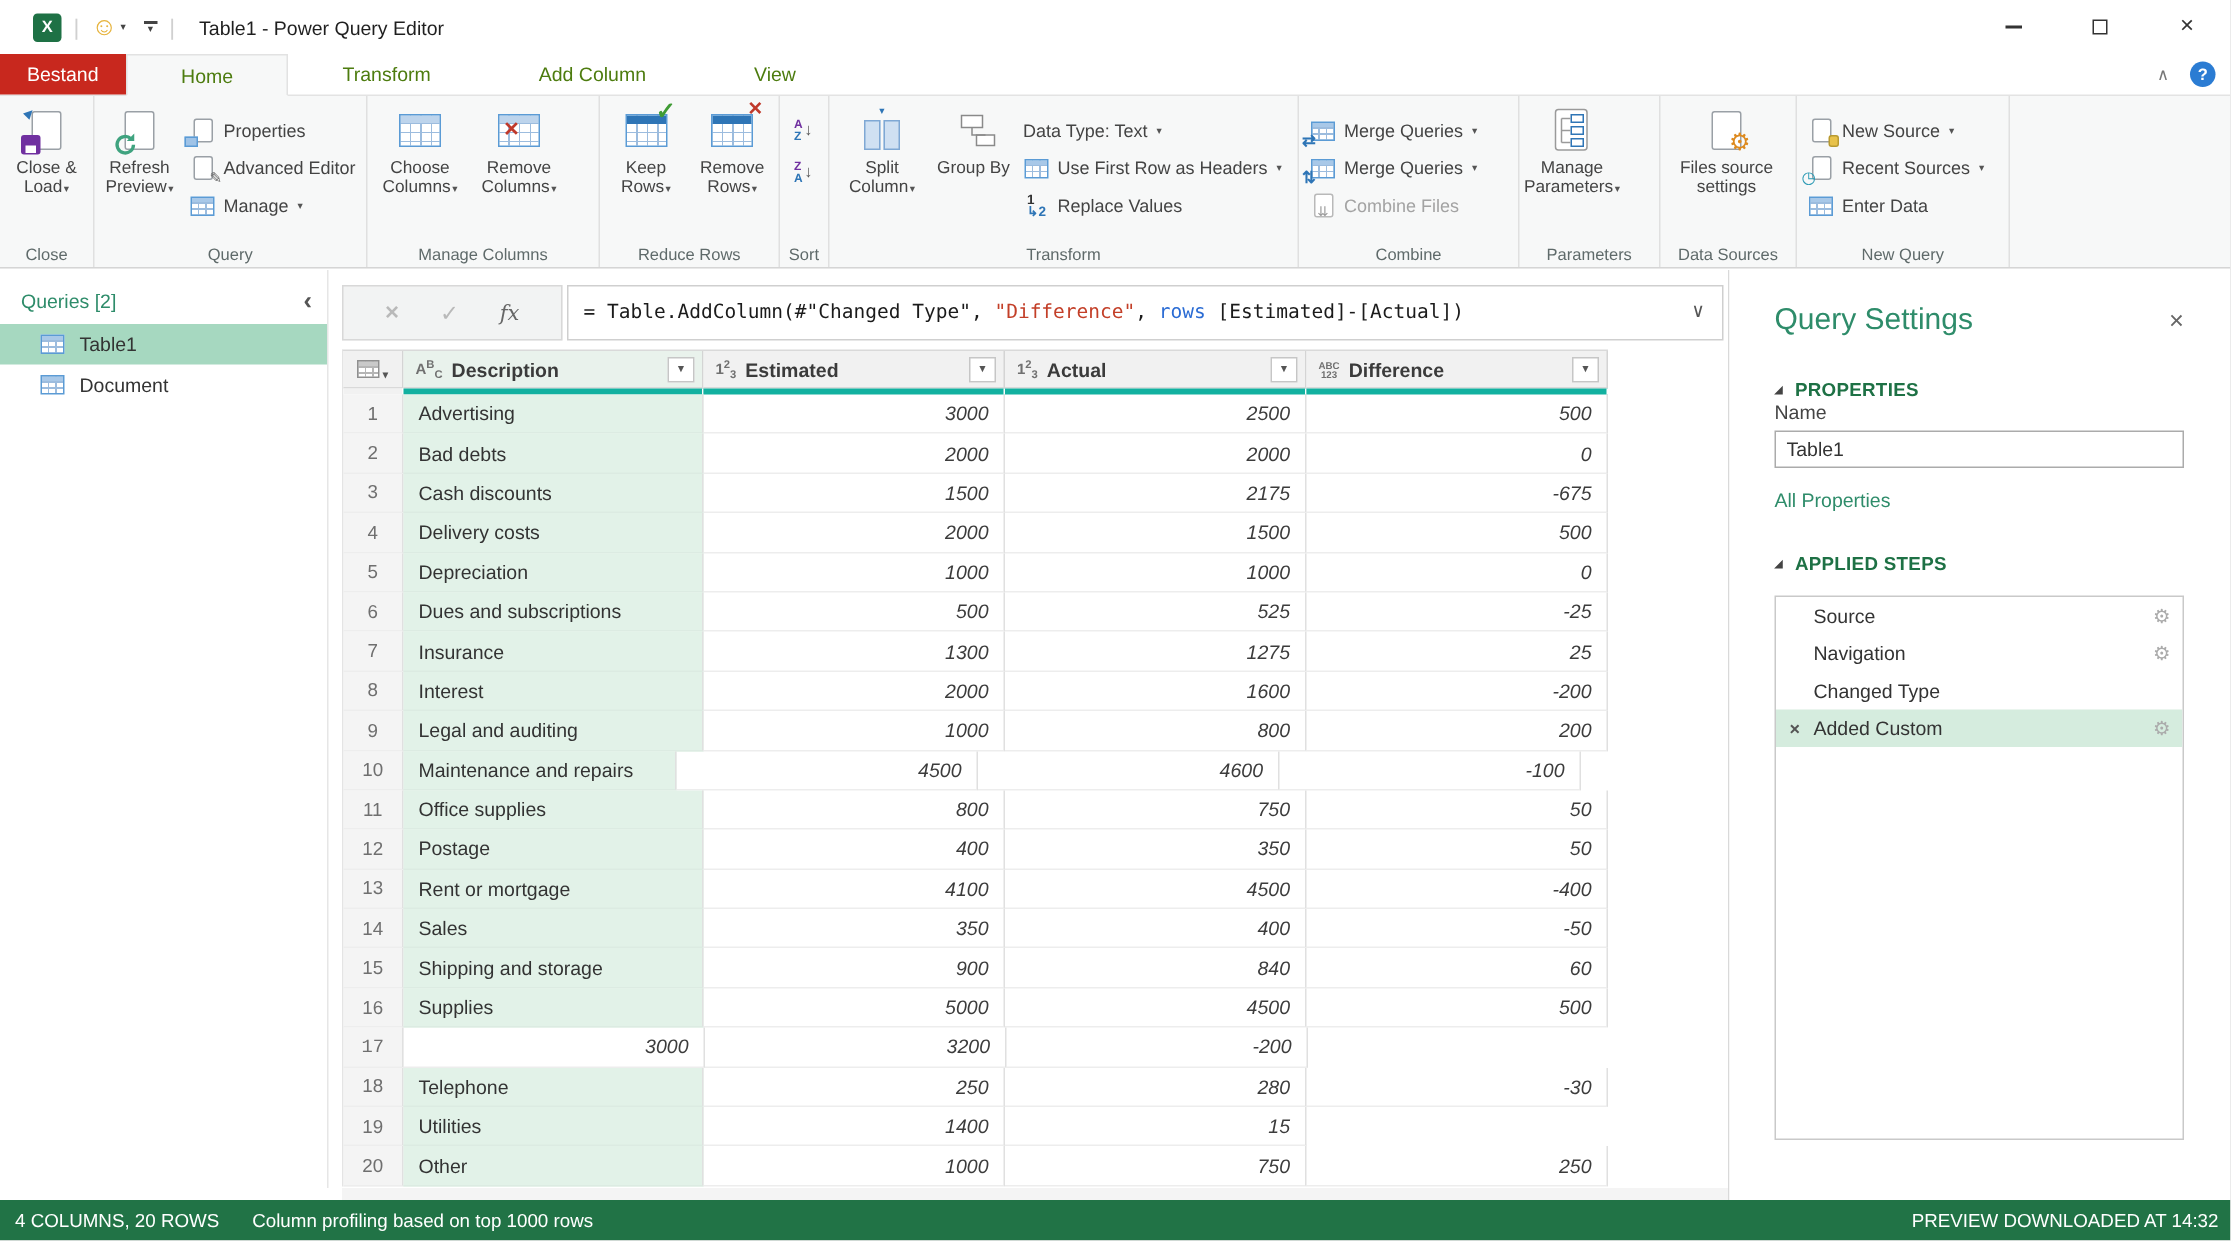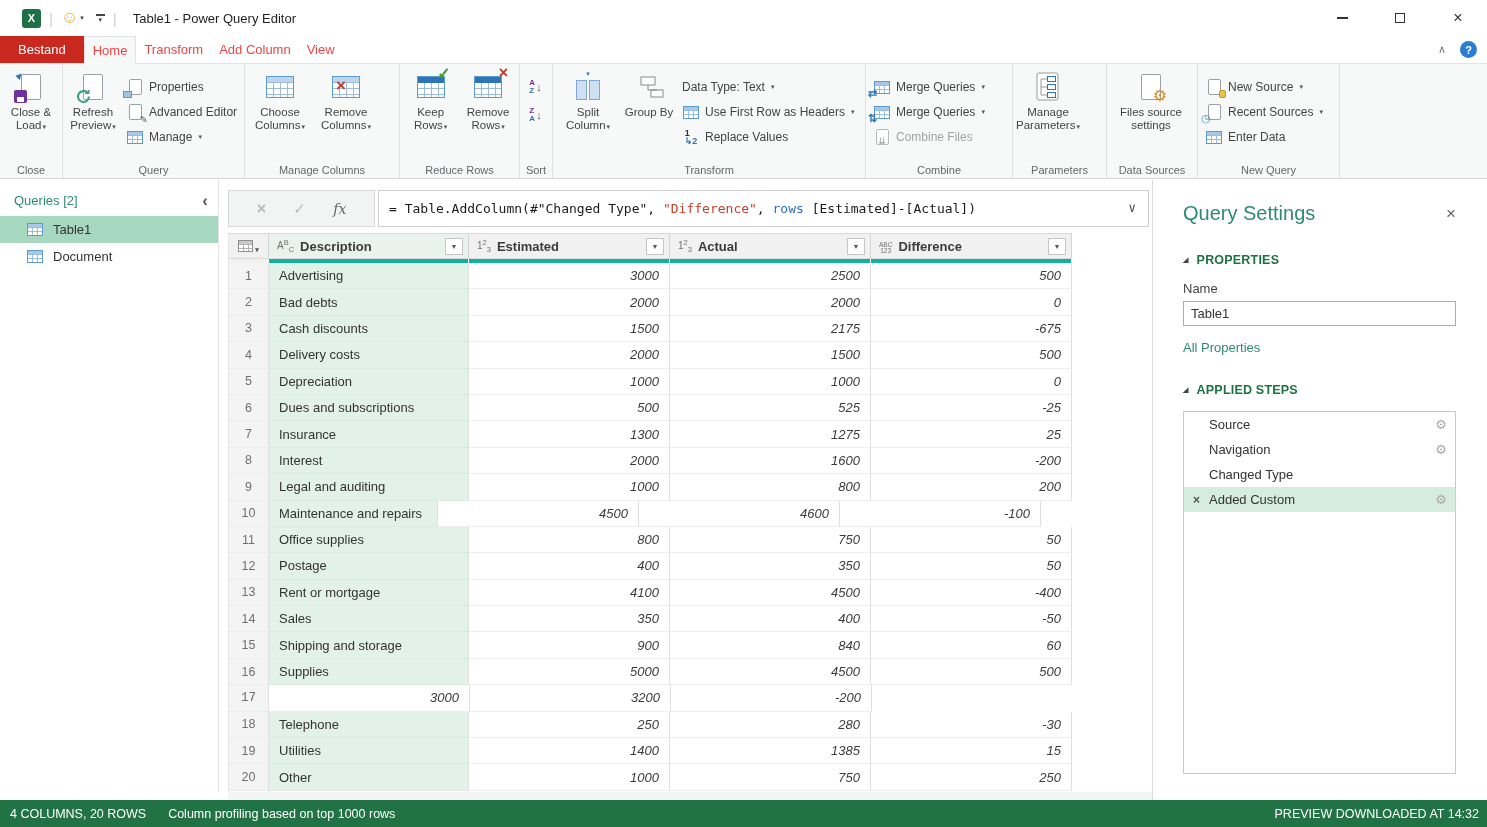--- a/index.html
+++ b/index.html
@@ -18,21 +18,21 @@
   .qat .bar { width:9px; height:2px; background:#444; margin-bottom:1px; }
   .qat .c { font-size:7px; color:#444; line-height:5px; }
   .title-text { font-size:13px; color:#1f1f1f; margin-left:8px; }
   .wbtns { margin-left:auto; display:flex; }
   .wb { width:58px; height:36px; display:flex; align-items:center; justify-content:center; }
   .wb-min { width:11px; height:2px; background:#333; }
   .wb-max { width:10px; height:10px; border:1.5px solid #333; }
   .wb-close { font-size:16px; color:#333; line-height:16px; }
   
   .tabrow { position:absolute; left:0; top:36px; right:0; height:28px; display:flex; align-items:stretch; border-bottom:1px solid #e3e3e3; background:#fff; }
-  .tab { display:flex; align-items:center; padding:0 8px; font-size:13px; color:#ef4444; }
+  .tab { display:flex; align-items:center; padding:0 36px; font-size:13px; color:#4d7c0f; }
   .tab.file { background:var(--file_tab_red,#C8281E); color:#fff; padding:0 18px; }
   .tab.active { background:#f7f8f8; border:1px solid #e2e2e2; border-bottom:1px solid #f7f8f8; margin-bottom:-1px; }
   .tab-right { margin-left:auto; display:flex; align-items:center; gap:14px; padding-right:10px; }
   .collapse-ribbon { color:#777; font-size:11px; }
   .help { width:17px; height:17px; border-radius:50%; background:#2B7CD3; color:#fff; font-size:11px; font-weight:700; display:flex; align-items:center; justify-content:center; }
   
   .ribbon { position:absolute; left:0; top:64px; right:0; height:115px; background:#f7f8f8; border-bottom:1px solid #d5d5d5; display:flex; }
   .rgroup { position:relative; border-right:1px solid #e0e0e0; display:flex; align-items:flex-start; padding:4px 2px 16px 2px; }
   .glabel { position:absolute; bottom:2px; left:0; right:0; text-align:center; font-size:11px; color:#5f6a6a; white-space:nowrap; }
   .g-close{width:63px} .g-query{width:182px} .g-mcols{width:155px} .g-rrows{width:120px}
@@ -112,42 +112,42 @@
   .fx-chevron { position:absolute; right:12px; top:9px; color:#555; font-size:13px; }
   .seg-string { color:var(--formula_string_red,#C33F28); }
   .seg-keyword { color:var(--formula_keyword_blue,#2B6CD4); }
   
   .grid { position:absolute; left:228px; top:233px; border-top:1px solid #d9d9d9; border-left:1px solid #e4e4e4; }
   .hrow { display:flex; height:25px; }
   .th { background:#f1f1f1; border-right:1px solid #d4d4d4; border-bottom:1px solid #d9d9d9; display:flex; align-items:center; gap:6px; padding:0 5px 0 8px; font-size:13px; font-weight:700; color:#3b3b3b; }
   .th.seltint { background:#e9f2ec; }
   .th.corner { justify-content:center; padding:0; gap:2px; }
   .corner-caret { font-size:7px; color:#555; margin-top:8px; }
-  .tbadge { color:#707070; font-size:10px; font-weight:400; white-space:nowrap;text-align:center; }
+  .tbadge { color:#707070; font-size:10px; font-weight:700; white-space:nowrap;text-align:center; }
   .tbadge .sup { vertical-align:4px; font-size:7.5px; }
   .tbadge .sub { vertical-align:-3px; font-size:7.5px; }
   .tbadge .stack { display:inline-flex; flex-direction:column; font-size:6.5px; line-height:6px; }
   .filt { margin-left:auto; width:18px; height:17px; border:1px solid #c6c6c6; background:#fff; display:flex; align-items:center; justify-content:center; font-size:7px; color:#555; flex:none; }
   .qrow { display:flex; height:4px; background:#fff; }
   .qcell { height:4px; background:var(--quality_bar_teal,#12B1A0); border-right:1px solid #fdfdfd; }
   .qcell.empty { background:#f1f1f1; }
   .trow { display:flex; height:26.4px; }
   .td { border-right:1px solid #e0e0e0; border-bottom:1px solid #ededed; display:flex; align-items:center; font-size:13px; color:#3c3c3c; overflow:hidden; }
   .td.num { justify-content:center; background:#f4f4f4; color:#6f6f6f; font-size:12.5px; }
   .td.desc { background:var(--selected_cell_mint,#E2F2E8); padding-left:10px; border-bottom:1px solid #dcebe2; color:#333; }
   .td.val { justify-content:flex-end; padding-right:10px; font-style:italic; }
   
   .vdiv { position:absolute; left:1152px; top:180px; bottom:27px; width:1px; background:#d9d9d9; }
   .qs { position:absolute; left:1153px; top:180px; right:0; bottom:27px; background:#fff; padding:0 31px 0 30px; }
   .qs-title-row { display:flex; align-items:flex-start; margin-top:22px; }
   .qs-title { font-size:20px; color:var(--panel_title_green,#2E8C6A); font-weight:400; }
   .qs-close { margin-left:auto; color:#666; font-size:17px; margin-top:2px; }
   .qs-sec { margin-top:28px; display:flex; align-items:center; gap:8px; color:var(--section_header_green,#1E7145); font-weight:700; font-size:12.5px; letter-spacing:.2px; }
   .tri { font-size:7px; color:#444; }
-  .qs-name-label { margin-top:14px; font-size:13px; color:#444; }
+  .qs-name-label { font-size:13px; color:#444; }
   .qs-input { margin-top:5px; width:100%; height:25px; border:1px solid #ababab; font-size:13px; padding:2px 7px; color:#333; font-family:"Liberation Sans", sans-serif; }
   .qs-link { margin-top:14px; font-size:13px; color:var(--panel_title_green,#2E8C6A); }
   .steps-box { margin-top:14px; height:363px; border:1px solid #c9c9c9; background:#fff; overflow:hidden; }
   .step { height:25px; display:flex; align-items:center; font-size:13px; color:#333; }
   .step.sel { background:var(--selected_step_mint,#D5ECDE); }
   .step .del { width:25px; text-align:center; font-size:12px; color:#555; font-weight:700; flex:none; }
   .step .gear { margin-left:auto; margin-right:8px; color:#ababab; font-size:13px; }
   
   .hscroll { position:absolute; left:228px; width:924px; top:792px; height:8px; background:#f4f4f4; }
   .statusbar { position:absolute; left:0; right:0; bottom:0; height:27px; background:var(--status_bar_green,#217346); color:#fff; display:flex; align-items:center; font-size:12.5px; padding:0 8px 0 10px; }
@@ -553,21 +553,21 @@
         </div>
         <div class="trow">
           <div class="td num" style="width: 40px;">9</div>
           <div class="td desc" style="width: 200px;">Legal and auditing</div>
           <div class="td val" style="width: 201px;">1000</div>
           <div class="td val" style="width: 201px;">800</div>
           <div class="td val" style="width: 201px;">200</div>
         </div>
         <div class="trow">
           <div class="td num" style="width: 40px;">10</div>
-          <div class="td desc" style="width: 169px;">Maintenance and repairs</div>
+          <div class="td desc" style="width: 182px;">Maintenance and repairs</div>
           <div class="td val" style="width: 201px;">4500</div>
           <div class="td val" style="width: 201px;">4600</div>
           <div class="td val" style="width: 201px;">-100</div>
         </div>
         <div class="trow">
           <div class="td num" style="width: 40px;">11</div>
           <div class="td desc" style="width: 200px;">Office supplies</div>
           <div class="td val" style="width: 201px;">800</div>
           <div class="td val" style="width: 201px;">750</div>
           <div class="td val" style="width: 201px;">50</div>
@@ -617,21 +617,20 @@
           <div class="td num" style="width: 40px;">18</div>
           <div class="td desc" style="width: 200px;">Telephone</div>
           <div class="td val" style="width: 201px;">250</div>
           <div class="td val" style="width: 201px;">280</div>
           <div class="td val" style="width: 201px;">-30</div>
         </div>
         <div class="trow">
           <div class="td num" style="width: 40px;">19</div>
           <div class="td desc" style="width: 200px;">Utilities</div>
           <div class="td val" style="width: 201px;">1400</div>
-          <div class="td val" style="width: 201px;">1385</div>
           <div class="td val" style="width: 201px;">15</div>
         </div>
         <div class="trow">
           <div class="td num" style="width: 40px;">20</div>
           <div class="td desc" style="width: 200px;">Other</div>
           <div class="td val" style="width: 201px;">1000</div>
           <div class="td val" style="width: 201px;">750</div>
           <div class="td val" style="width: 201px;">250</div>
         </div>
       </div>

